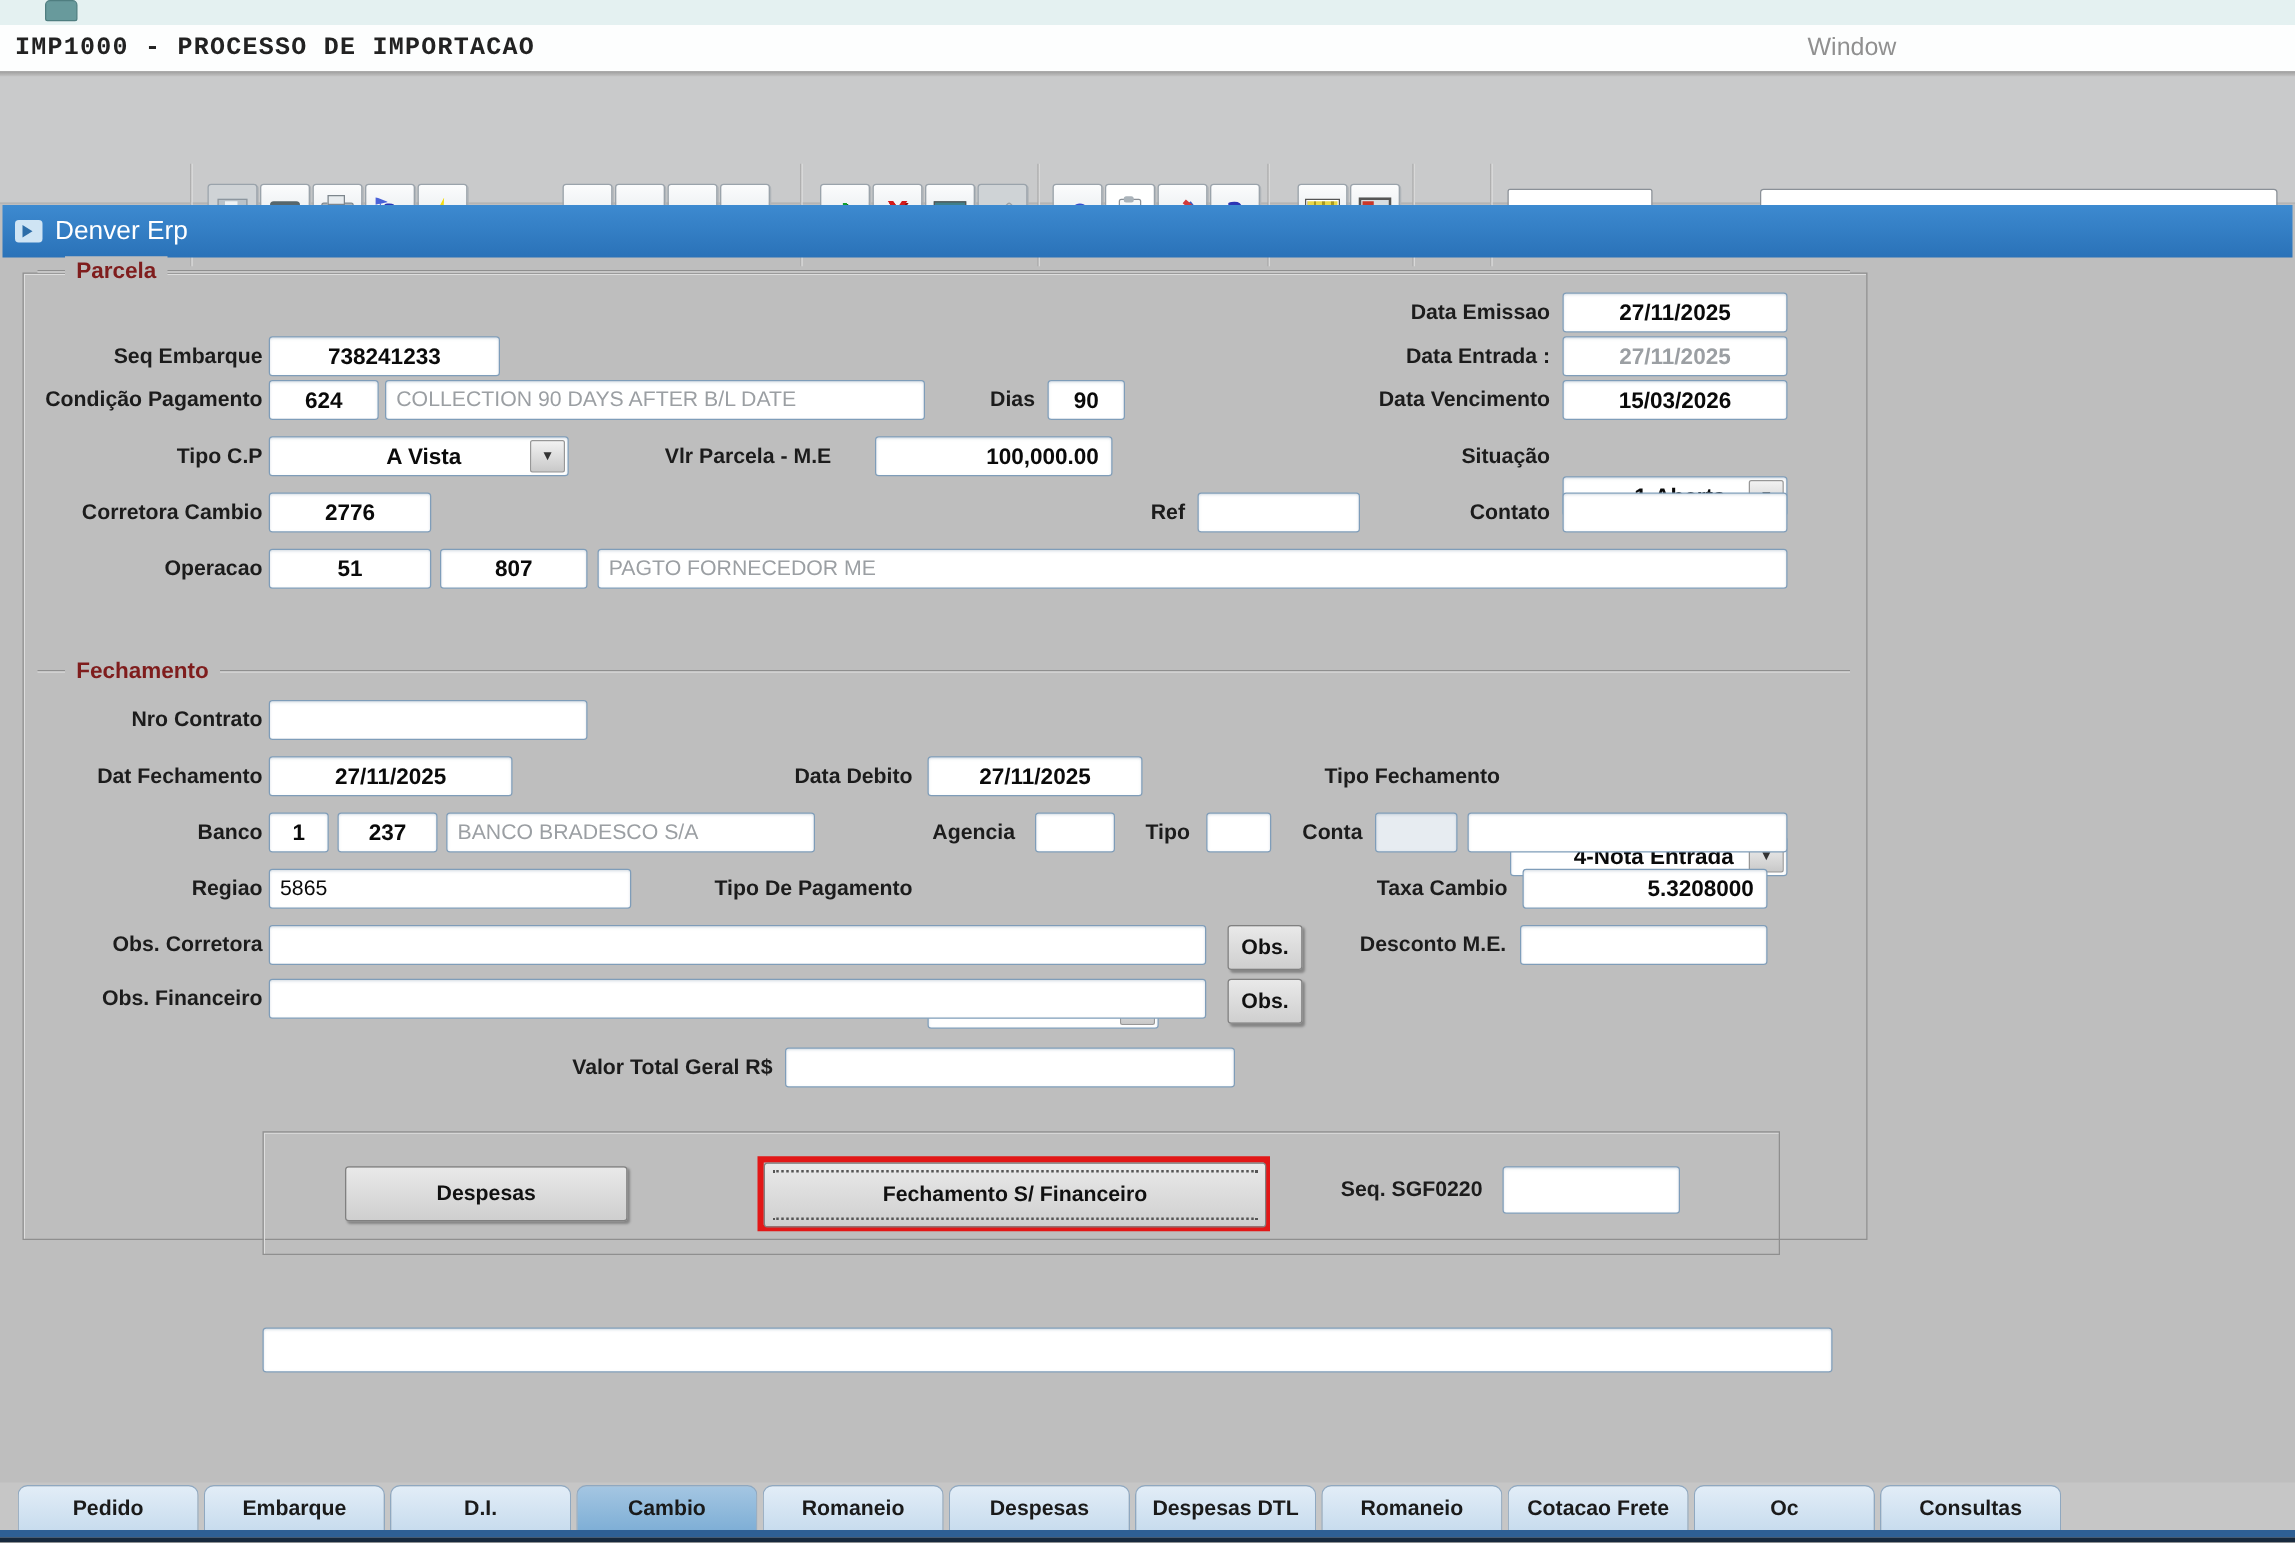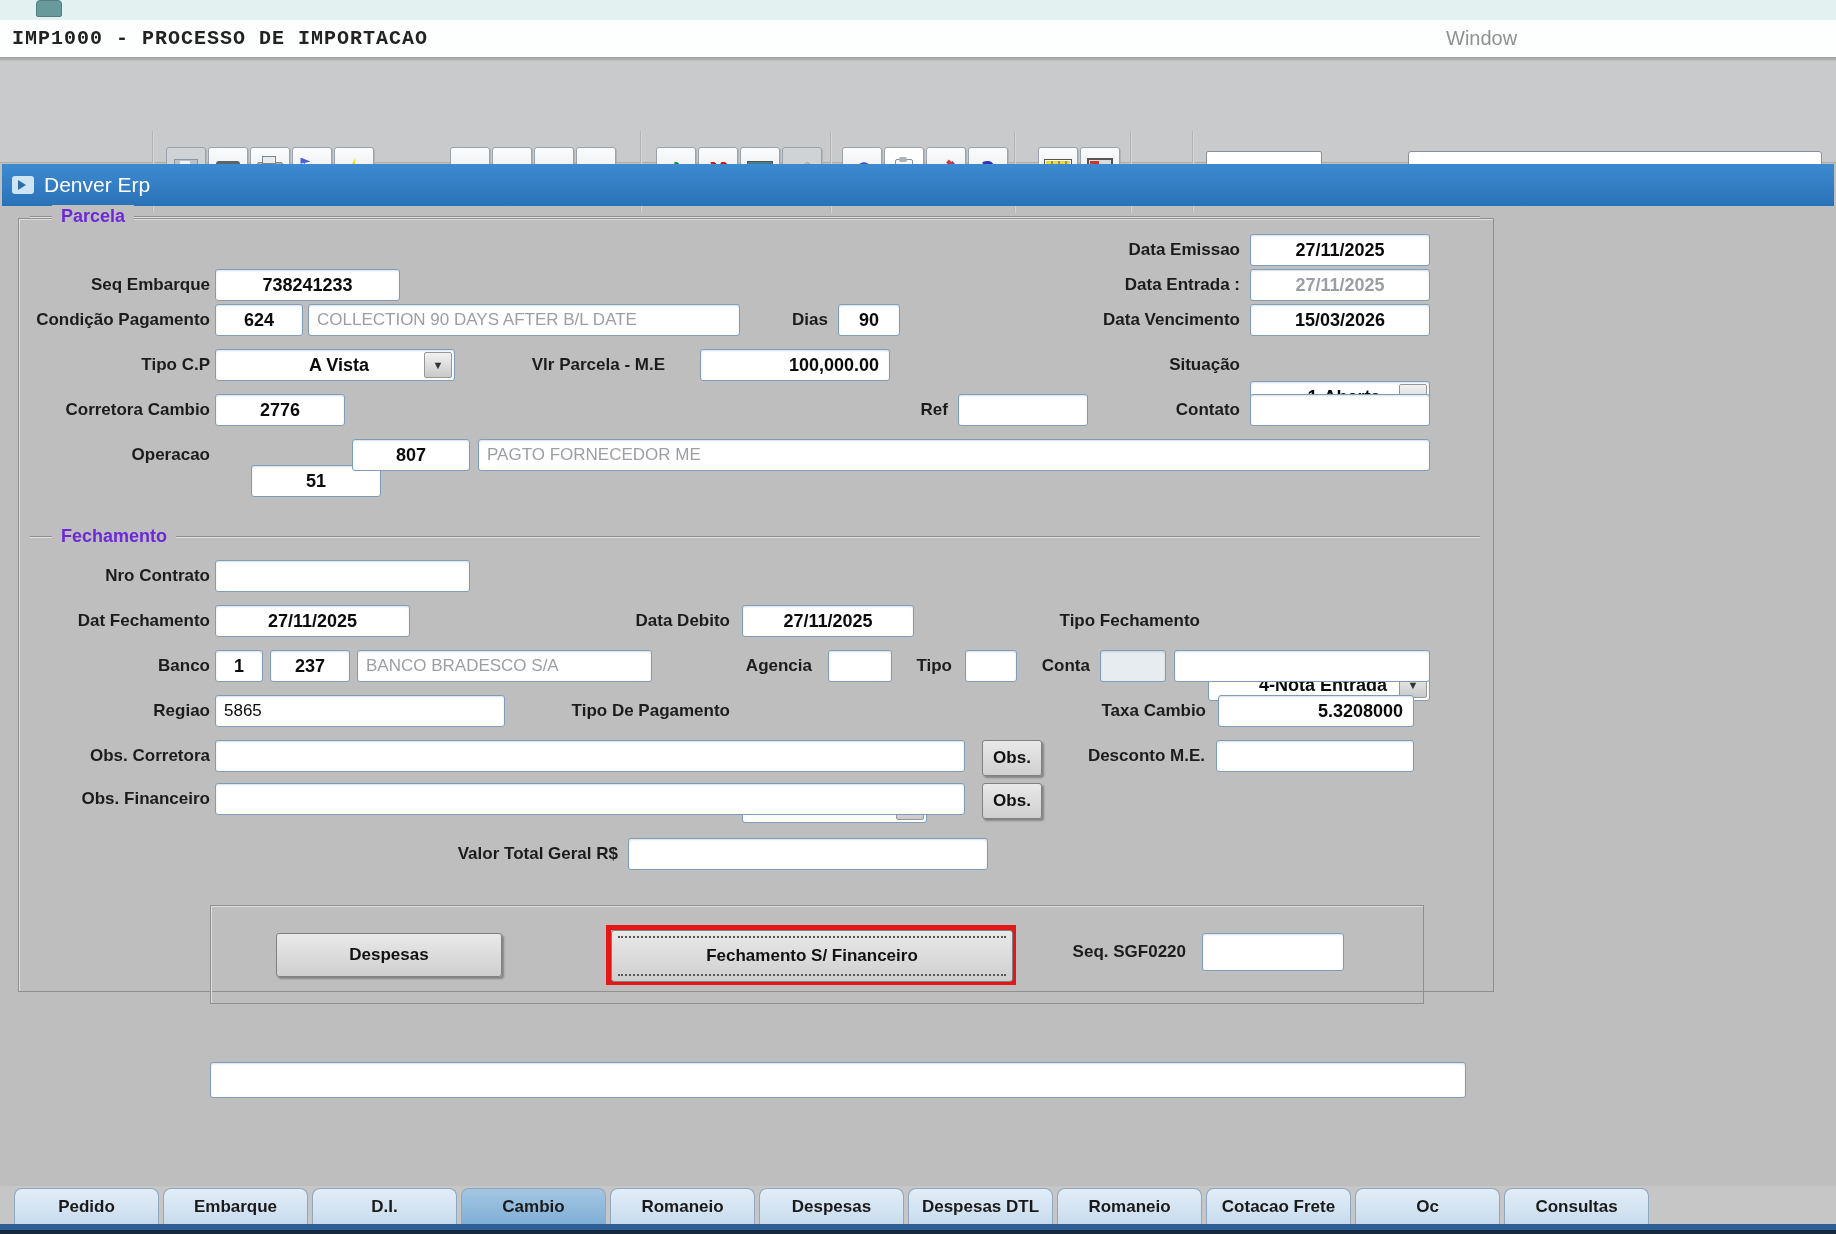--- a/index.html
+++ b/index.html
@@ -56,21 +56,21 @@
   #usuariolbl{left:1340px;top:90px;height:44px;line-height:44px;font-size:17px;font-weight:bold;color:#2a2a2a;}
   #usuarioinput{left:1408px;top:90px;width:414px;height:42px;background:#fff;border:1px solid #8a9097;border-radius:3px;font-size:17px;line-height:42px;padding:0 6px;box-sizing:border-box;}
   
   #denverbar{left:2px;top:164px;width:1832px;height:42px;background:linear-gradient(#3d8ad0,#2a72b8);display:flex;align-items:center;}
   #denverbar .ttl{color:#fff;font-size:21px;margin-left:10px;}
   .dnv-ic{width:22px;height:18px;background:#cfe4f4;border-radius:3px;margin-left:10px;position:relative;}
   .dnv-ic::after{content:"";position:absolute;left:6px;top:4px;border:5px solid transparent;border-left:8px solid #2d6da8;}
   
   #outerpanel{left:18px;top:218px;width:1474px;height:772px;border:1px solid #8f8f8f;box-shadow:inset 1px 1px 0 #dedede;}
   .gline{height:1px;background:#8f8f8f;box-shadow:0 1px 0 #e3e3e3;}
-  .legend{font-size:18px;font-weight:bold;color:#6d28d9;background:#bebebe;padding:0 9px;height:22px;line-height:22px;}
+  .legend{font-size:18px;font-weight:bold;color:#7f1d1d;background:#bebebe;padding:0 9px;height:22px;line-height:22px;}
   
   .lbl{font-size:17px;font-weight:bold;color:#1c1c1c;text-align:right;white-space:nowrap;height:32px;line-height:32px;}
   .fld{height:32px;background:#fff;border:1px solid #7f9db9;border-radius:3px;box-sizing:border-box;display:flex;align-items:center;justify-content:center;font-size:18px;font-weight:bold;color:#0a0a0a;box-shadow:inset 0 1px 2px rgba(110,135,160,.28);}
   .fld.l{justify-content:flex-start;padding-left:8px;}
   .fld.r{justify-content:flex-end;padding-right:10px;}
   .fld.plain{font-weight:normal;font-size:17px;}
   .fld.gray{color:#9b9fa3;font-weight:normal;font-size:17px;justify-content:flex-start;padding-left:8px;}
   .fld.grayc{color:#9b9fa3;}
   .fld.disbg{background:#e7ecf1;}
   .dd{justify-content:center;padding-left:8px;position:relative;}
@@ -221,21 +221,21 @@
     </div>
 
   <div class="abs lbl" style="left:20px;top:394px;width:190px;">Corretora Cambio</div>
   <div class="abs fld" style="left:215px;top:394px;width:130px;">2776</div>
   <div class="abs lbl" style="left:888px;top:394px;width:60px;">Ref</div>
   <div class="abs fld" style="left:958px;top:394px;width:130px;"></div>
   <div class="abs lbl" style="left:1120px;top:394px;width:120px;">Contato</div>
   <div class="abs fld" style="left:1250px;top:394px;width:180px;"></div>
 
   <div class="abs lbl" style="left:20px;top:439px;width:190px;">Operacao</div>
-  <div class="abs fld" style="left:215px;top:465px;width:130px;margin-left:36px;">51</div>
+  <div class="abs fld" style="left:215px;top:439px;width:130px;">51</div>
   <div class="abs fld" style="left:352px;top:439px;width:118px;text-align:center;">807</div>
   <div class="abs fld gray" style="left:478px;top:439px;width:952px;">PAGTO FORNECEDOR ME</div>
 
   <div class="abs gline" style="left:30px;top:536px;width:1450px;"></div>
   <div class="abs legend" style="left:52px;top:525px;">Fechamento</div>
 
   <div class="abs lbl" style="left:20px;top:560px;width:190px;">Nro Contrato</div>
   <div class="abs fld" style="left:215px;top:560px;width:255px;"></div>
 
   <div class="abs lbl" style="left:20px;top:605px;width:190px;">Dat Fechamento</div>

